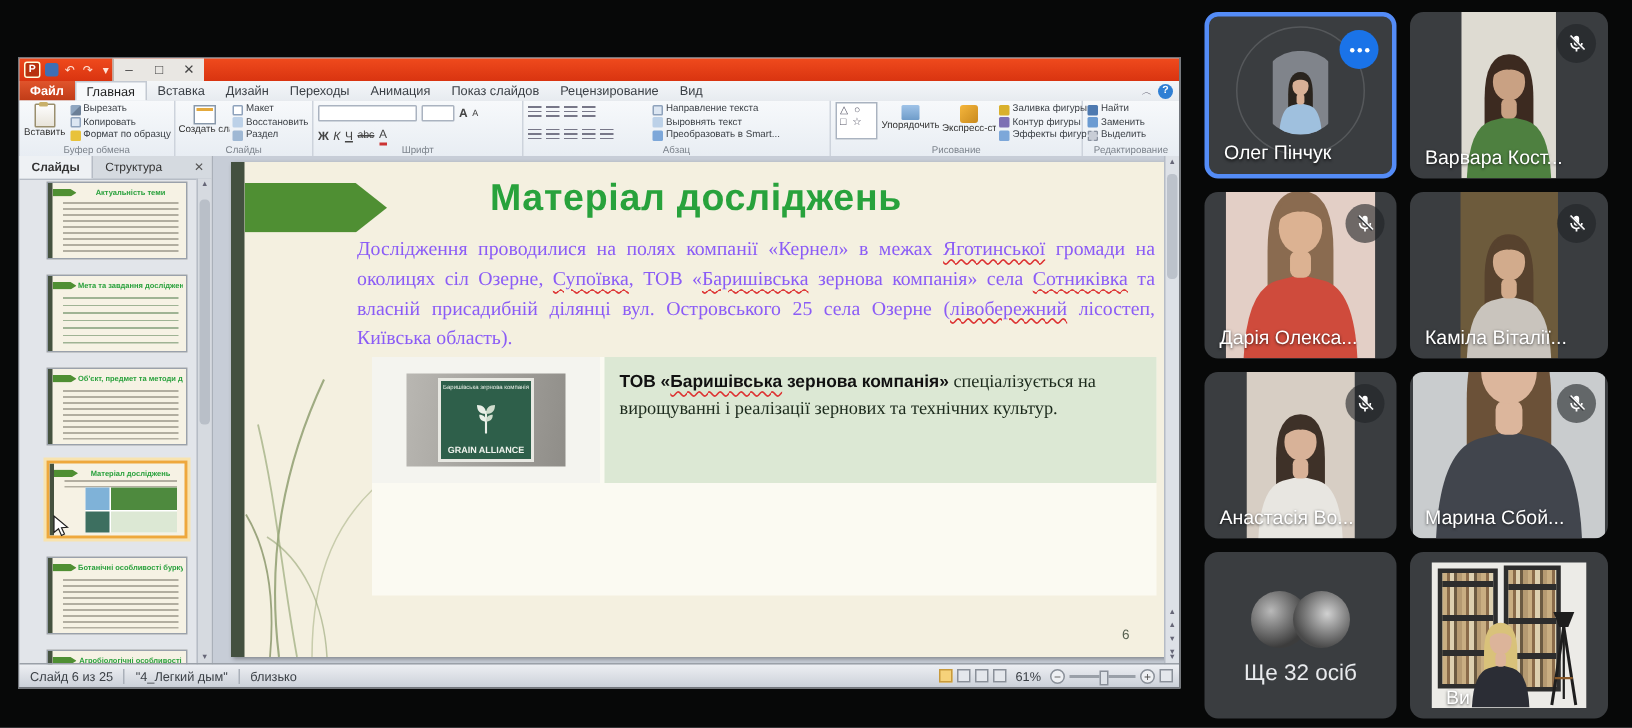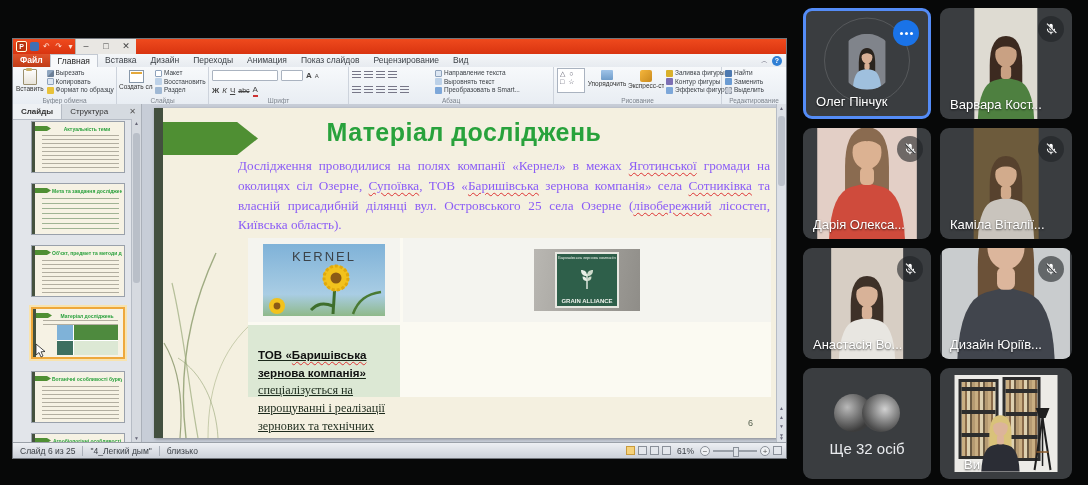--- a/index.html
+++ b/index.html
@@ -115,22 +115,22 @@
            text-align:center;letter-spacing:.5px;}
   .s-body{position:absolute;left:84px;top:48px;width:532px;font-family:"Liberation Serif","DejaVu Serif",serif;
           font-size:13.2px;line-height:1.5;color:#8b5cf6;text-align:justify;}
   .misspell{text-decoration:underline wavy #d33;text-decoration-thickness:1px;text-underline-offset:2px;}
   .s-table{position:absolute;left:94px;top:130px;width:523px;display:grid;grid-template-columns:152px 1fr;
            grid-template-rows:84px 72px;gap:3px;background:#fbfaf2;}
   .cell-img{background:#f4f4ef;display:flex;align-items:center;justify-content:center;}
   .cell-green{background:#4e8a3e;color:#fff;padding:6px 9px;font-family:"Liberation Serif","DejaVu Serif",serif;
               font-size:11.4px;line-height:1.42;}
   .cell-green .lead{font-family:"Liberation Sans","DejaVu Sans",sans-serif;font-weight:bold;font-size:11px;}
-  .cell-light{background:#dce8d4;color:#1c2a1c;padding:22px 10px;font-family:"Liberation Serif","DejaVu Serif",serif;
-              font-size:12.2px;line-height:1.45;text-decoration:underline;}
+  .cell-light{background:#dce8d4;color:#1c2a1c;padding:8px 10px;font-family:"Liberation Serif","DejaVu Serif",serif;
+              font-size:12.2px;line-height:1.45;}
   .cell-light .lead{font-family:"Liberation Sans","DejaVu Sans",sans-serif;font-weight:bold;font-size:11.6px;color:#111;}
   .kernel-img{position:relative;width:122px;height:72px;background:linear-gradient(#7fb2d8,#a9cde4 70%,#8fb98a);overflow:hidden;}
   .kernel-txt{position:absolute;left:0;right:0;top:5px;text-align:center;font-size:13px;letter-spacing:2px;
               color:#3c4349;font-family:"Liberation Sans",sans-serif;}
   .grain-img{position:relative;width:106px;height:62px;background:linear-gradient(100deg,#b9b7b2,#8f8d88);
              display:flex;align-items:center;justify-content:center;overflow:hidden;}
   .grain-sign{width:64px;height:56px;background:#2e5f4a;border:2px solid #e8e8e2;display:flex;flex-direction:column;
               align-items:center;justify-content:space-between;padding:2px 1px;box-sizing:border-box;}
   .grain-top{font-size:4px;line-height:4.5px;color:#e9efe7;text-align:center;}
   .grain-bottom{font-size:6px;font-weight:bold;color:#eef2ec;text-align:center;line-height:6.5px;}
@@ -490,39 +490,20 @@
             <path d="M50 215 C50 160 66 120 104 92" stroke="#aab489" stroke-width="1" fill="none" opacity="0.6"></path>
             <path d="M22 215 C26 170 18 140 6 120" stroke="#7d8c5d" stroke-width="1.2" fill="none" opacity="0.75"></path>
             <path d="M60 215 C58 180 44 150 20 135" stroke="#95a374" stroke-width="1" fill="none" opacity="0.6"></path>
           </svg>
           <div class="s-arrow"></div>
           <div class="s-title">Матеріал досліджень</div>
           <div class="s-body"><span>Дослідження проводилися на полях компанії «Кернел» в межах </span><span class="misspell">Яготинської</span><span> громади на околицях сіл Озерне, </span><span class="misspell">Супоївка</span><span>, ТОВ «</span><span class="misspell">Баришівська</span><span> зернова компанія» села </span><span class="misspell">Сотниківка</span><span> та власній присадибній ділянці вул. Островського 25 села Озерне (</span><span class="misspell">лівобережний</span><span> лісостеп, Київська область).</span></div>
 
           <div class="s-table">
             <div class="cell-img">
-              <div class="kernel-img">
-                <div class="kernel-txt">KERNEL</div>
-                <svg width="122" height="72" viewBox="0 0 122 72" style="position:absolute;left:0;top:0">
-                  <path d="M70 70 L72 40" stroke="#3e6e2c" stroke-width="3"></path>
-                  <path d="M70 62 C60 58 54 60 48 66" stroke="#3e6e2c" stroke-width="3" fill="none"></path>
-                  <g>
-                    <circle cx="73" cy="34" r="13" fill="#f2c21d"></circle>
-                    <circle cx="73" cy="34" r="12" fill="none" stroke="#e0a80e" stroke-width="3" stroke-dasharray="3 2"></circle>
-                    <circle cx="73" cy="34" r="5.5" fill="#8a5a16"></circle>
-                  </g>
-                  <g>
-                    <circle cx="14" cy="62" r="8" fill="#f2c21d"></circle>
-                    <circle cx="14" cy="62" r="3.4" fill="#8a5a16"></circle>
-                  </g>
-                  <path d="M90 70 C95 56 104 50 118 48" stroke="#4a7a34" stroke-width="2.5" fill="none"></path>
-                </svg>
-              </div>
-            </div>
-            <div class="cell-img">
               <div class="grain-img">
                 <div class="grain-sign">
                   <div class="grain-top">Баришівська зернова компанія</div>
                   <svg width="22" height="22" viewBox="0 0 22 22">
                     <path d="M11 21 L11 6" stroke="#e9efe7" stroke-width="1.4"></path>
                     <path d="M11 8 C7 8 5 6 5 2 C9 2 11 4 11 8 Z" fill="#e9efe7"></path>
                     <path d="M11 8 C15 8 17 6 17 2 C13 2 11 4 11 8 Z" fill="#cfdccd"></path>
                     <path d="M11 13 C8 13 6.5 11.5 6.5 8.5 C9.5 8.5 11 10 11 13 Z" fill="#e9efe7"></path>
                     <path d="M11 13 C14 13 15.5 11.5 15.5 8.5 C12.5 8.5 11 10 11 13 Z" fill="#cfdccd"></path>
                   </svg>
@@ -647,21 +628,21 @@
       <div class="video" style="width:97%;--wall:#c9ccce;--hair:#6b5138;--skin:#dcb69c;--shirt:#41454d">
         <svg class="person" viewBox="0 0 100 150" preserveAspectRatio="xMidYMax slice">
             <use href="#person"></use>
           </svg>
       </div>
       <div class="micoff">
           <svg width="14" height="14" viewBox="0 0 24 24">
             <use href="#micoff"></use>
           </svg>
         </div>
-      <div class="pname">Дизайн Юріїв...</div>
+      <div class="pname">Марина Сбой...</div>
     </div>
 
     <div class="tile" style="left:803px;top:368px;width:128px;height:111px">
       <div class="ov-ava">
           <i></i>
           <i></i>
         </div>
       <div class="ov-label">Ще 32 осіб</div>
     </div>
 

